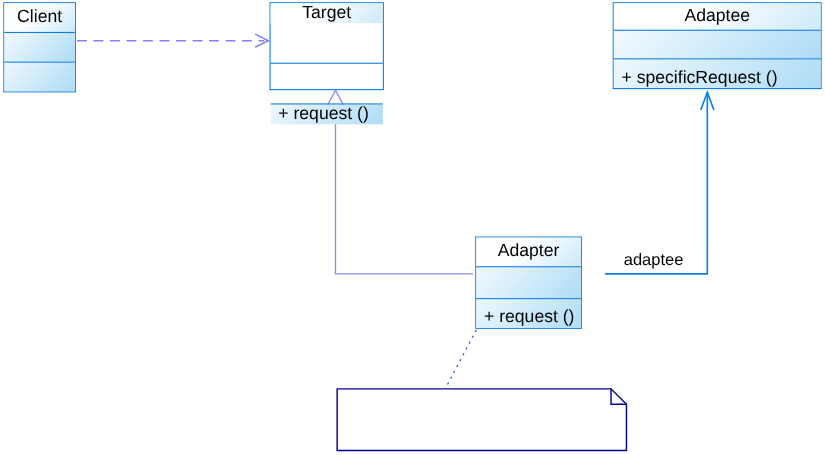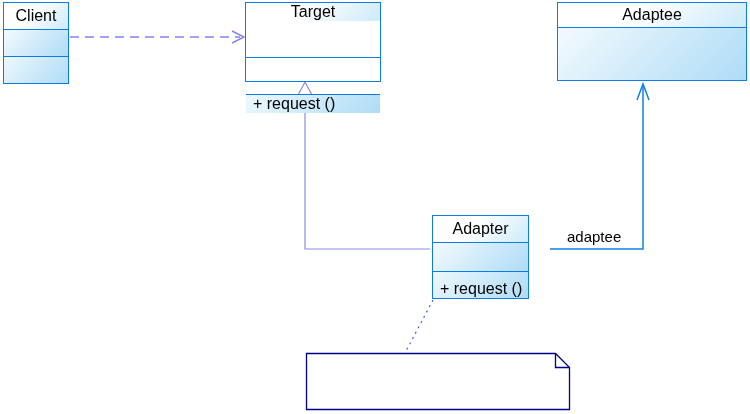--- a/index.html
+++ b/index.html
@@ -92,31 +92,34 @@
   </svg>
 
   <div class="uml-class" style="left:3px; top:2px; width:66px; height:82px;">
     <div class="compartment c-title">Client</div>
     <div class="compartment c-attrs"></div>
     <div class="compartment c-methods">
         <span></span>
       </div>
   </div>
 
-  <div class="uml-class" style="left:245px; top:2px; width:136px; height:80px;gap:36px;">
+  <div class="uml-class" style="left:245px; top:2px; width:104px; height:80px;gap:36px;">
     <div class="compartment c-title">Target</div>
     <div class="compartment c-attrs"></div>
     <div class="compartment c-methods">
         <span>+ request ()</span>
       </div>
   </div>
 
   <div class="uml-class" style="left:557px; top:2px; width:190px; height:79px;">
     <div class="compartment c-title" style="height:24px">Adaptee</div>
     <div class="compartment c-attrs"></div>
+    <div class="compartment c-methods">
+        <span>+ specificRequest ()</span>
+      </div>
   </div>
 
   <div class="uml-class" style="left:432px; top:215px; width:97px; height:84px;">
     <div class="compartment c-title">Adapter</div>
     <div class="compartment c-attrs"></div>
     <div class="compartment c-methods">
         <span>+ request ()</span>
       </div>
   </div>
 

